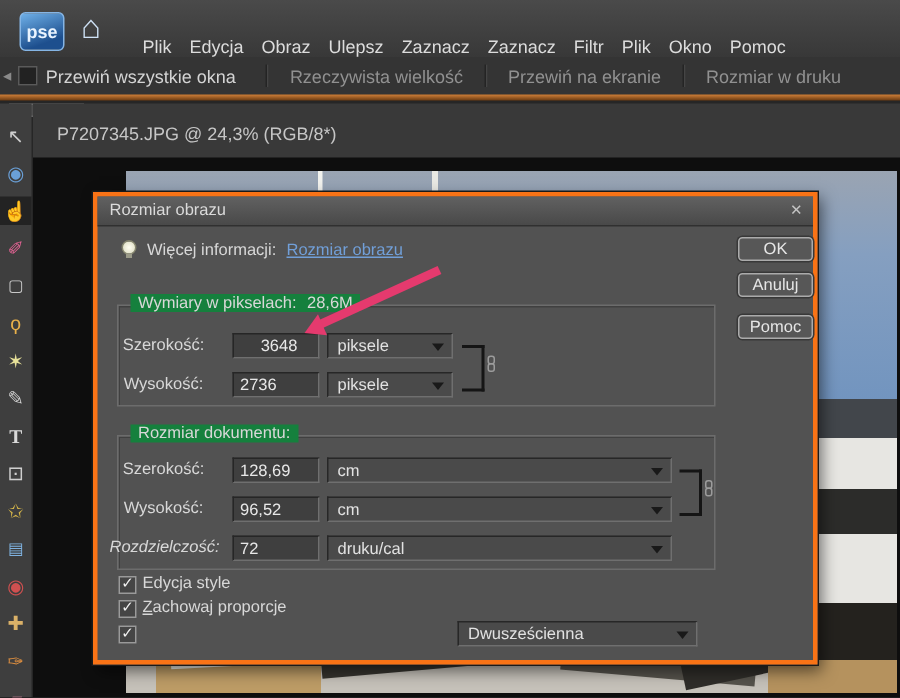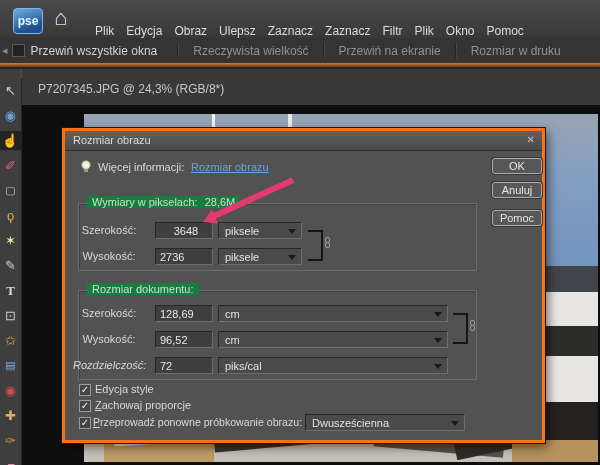--- a/index.html
+++ b/index.html
@@ -233,32 +233,31 @@
     </div>
     <span class="flabel" style="left:8px;top:202px;">Wysokość:</span>
     <input class="finput" style="left: 90px; top: 200px;" value="96,52">
     <div class="fdd" style="left:153px;top:200px;width:230px;">
       <span>cm</span>
       <span class="arrow"></span>
     </div>
     <span class="flabel" style="left:8px;top:228px;font-style:italic;">Rozdzielczość:</span>
     <input class="finput" style="left: 90px; top: 226px;" value="72">
     <div class="fdd" style="left:153px;top:226px;width:230px;">
-      <span>piks/cal</span>
+      <span>druku/cal</span>
       <span class="arrow"></span>
     </div>
     <div class="bracket" style="left:388px;top:182px;height:27px;"></div>
     <span class="chain" style="left:404px;top:189px;"></span>
 
     <span class="cb" style="top:253px;">✓</span>
     <span class="cblabel" style="top:252px;">Edycja style</span>
     <span class="cb" style="top:269px;">✓</span>
     <span class="cblabel u-first" style="top:268px;">Zachowaj proporcje</span>
     <span class="cb" style="top:286px;">✓</span>
-    <span class="cblabel u-first cbl3" style="top:285px;">Przeprowadź ponowne próbkowanie obrazu:</span>
     <div class="fdd" style="left:240px;top:283px;width:160px;">
       <span>Dwusześcienna</span>
       <span class="arrow"></span>
     </div>
   </div>
 
   <svg class="arrow-overlay" width="600" height="465" viewBox="0 0 600 465">
     <line x1="293" y1="180" x2="214" y2="216" stroke="#e53a6e" stroke-width="6"></line>
     <polygon points="203,222 212,209.5 218,223.5" fill="#e53a6e"></polygon>
   </svg>

